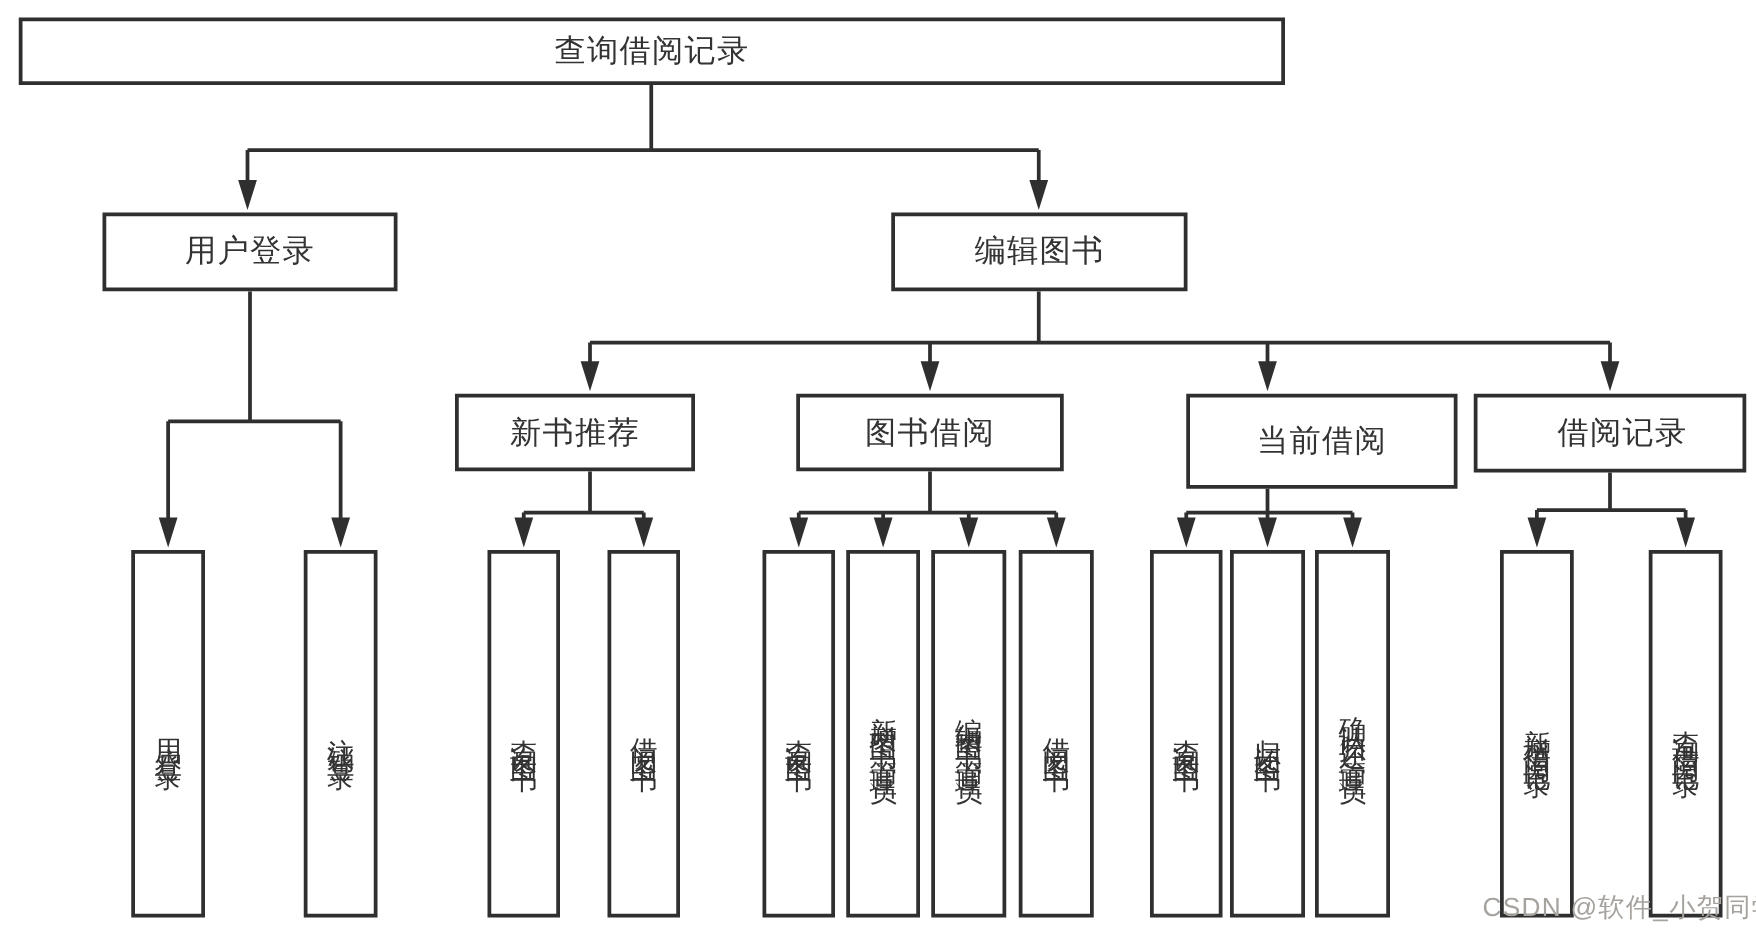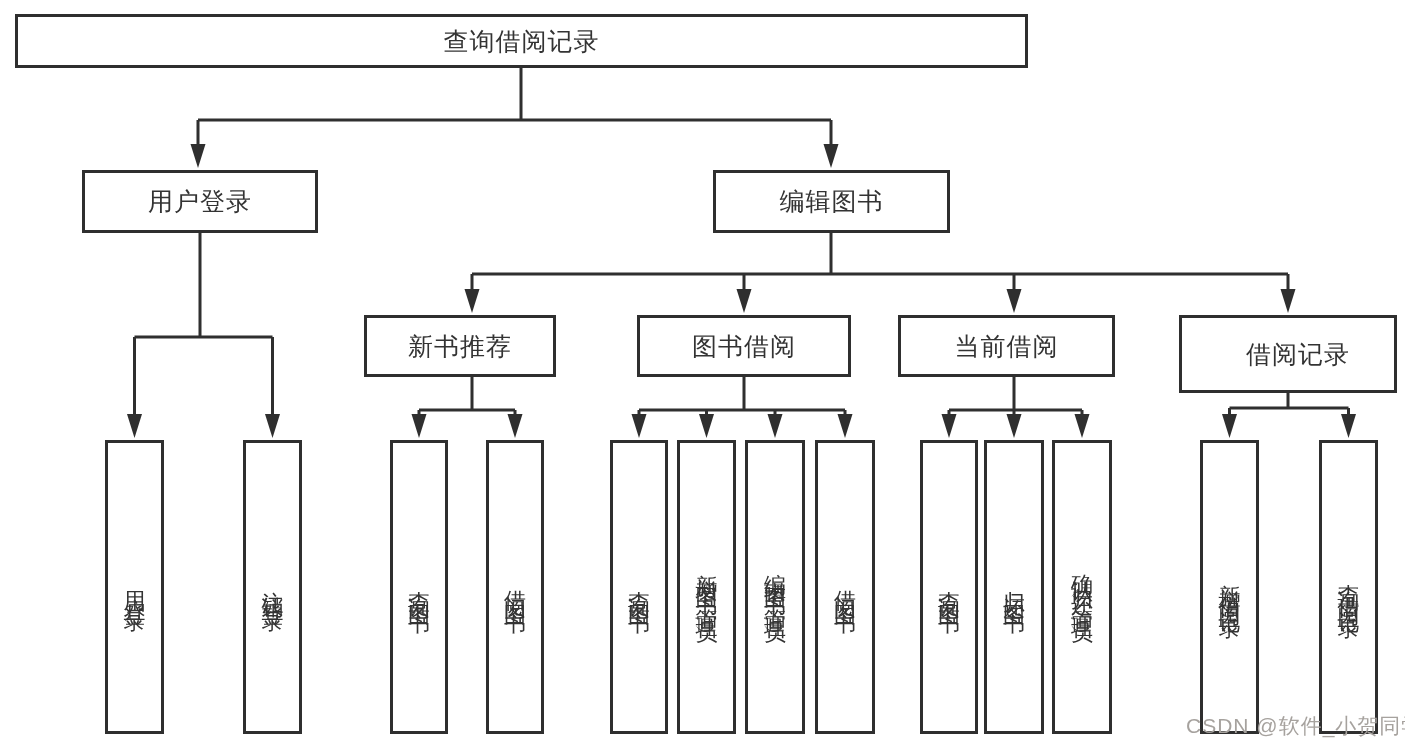--- a/index.html
+++ b/index.html
@@ -80,22 +80,22 @@
     </g>
   </svg>
 
   <div class="node h" style="left:15px;  top:14px;  width:1013px; height:54px;">查询借阅记录</div>
 
   <div class="node h" style="left:82px;  top:170px; width:236px; height:63px;">用户登录</div>
   <div class="node h" style="left:713px; top:170px; width:237px; height:63px;">编辑图书</div>
 
   <div class="node h" style="left:364px;  top:315px; width:192px; height:62px;">新书推荐</div>
   <div class="node h" style="left:637px;  top:315px; width:214px; height:62px;">图书借阅</div>
-  <div class="node h" style="left:898px;  top:315px; width:217px; height:62px;font-family:Liberation Serif, serif;">当前借阅</div>
-  <div class="node h" style="left:1179px; top:315px; width:218px; height:78px;padding-left:20px;">借阅记录</div>
+  <div class="node h" style="left:949px;  top:315px; width:217px; height:76px;font-family:Liberation Serif, serif;">当前借阅</div>
+  <div class="node h" style="left:1179px; top:315px; width:218px; height:63px;padding-left:20px;">借阅记录</div>
 
   <div class="node v" style="left:105px; top:440px; width:59px; height:294px;">用户登录</div>
   <div class="node v" style="left:243px; top:440px; width:59px; height:294px;">注销登录</div>
 
   <div class="node v" style="left:390px; top:440px; width:58px; height:294px;">查询图书</div>
   <div class="node v" style="left:486px; top:440px; width:58px; height:294px;">借阅图书</div>
 
   <div class="node v" style="left:610px; top:440px; width:58px; height:294px;">查询图书</div>
   <div class="node v" style="left:677px; top:440px; width:59px; height:294px;">新增图书（管理员）</div>
   <div class="node v" style="left:745px; top:440px; width:60px; height:294px;">编辑图书（管理员）</div>

